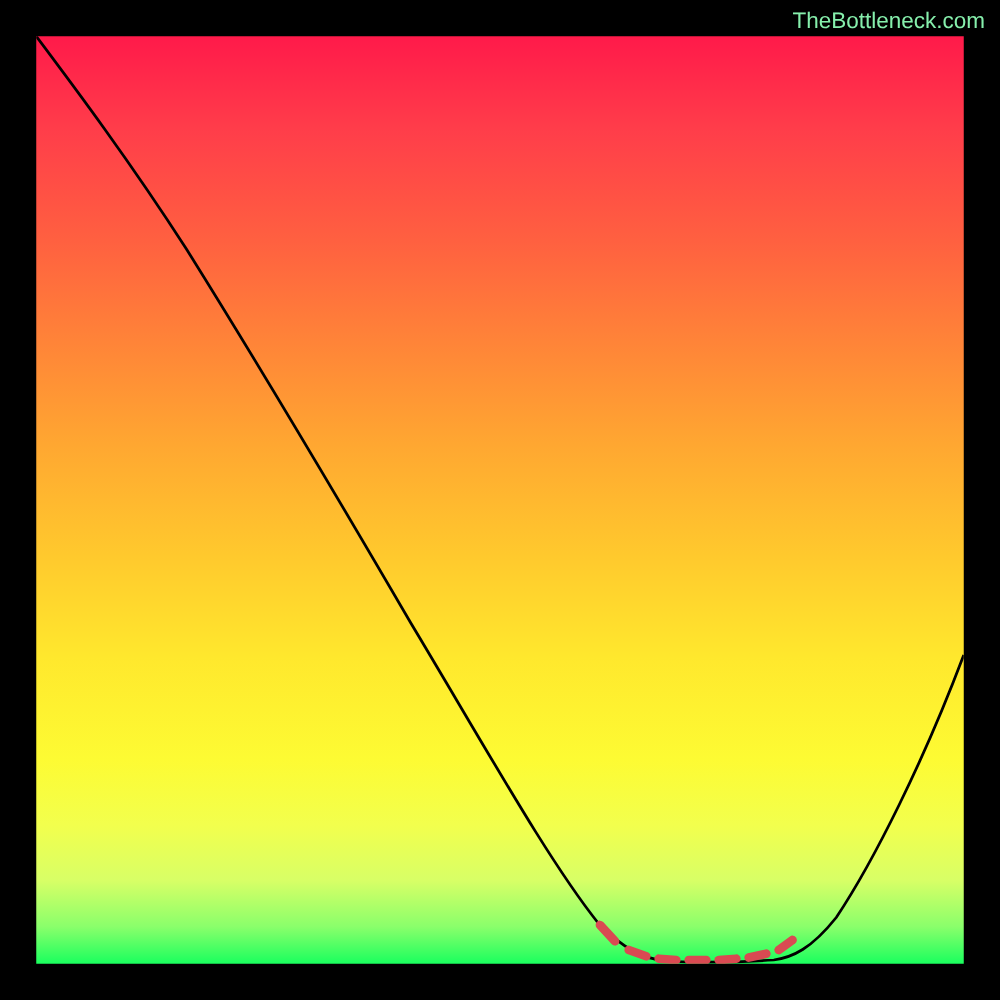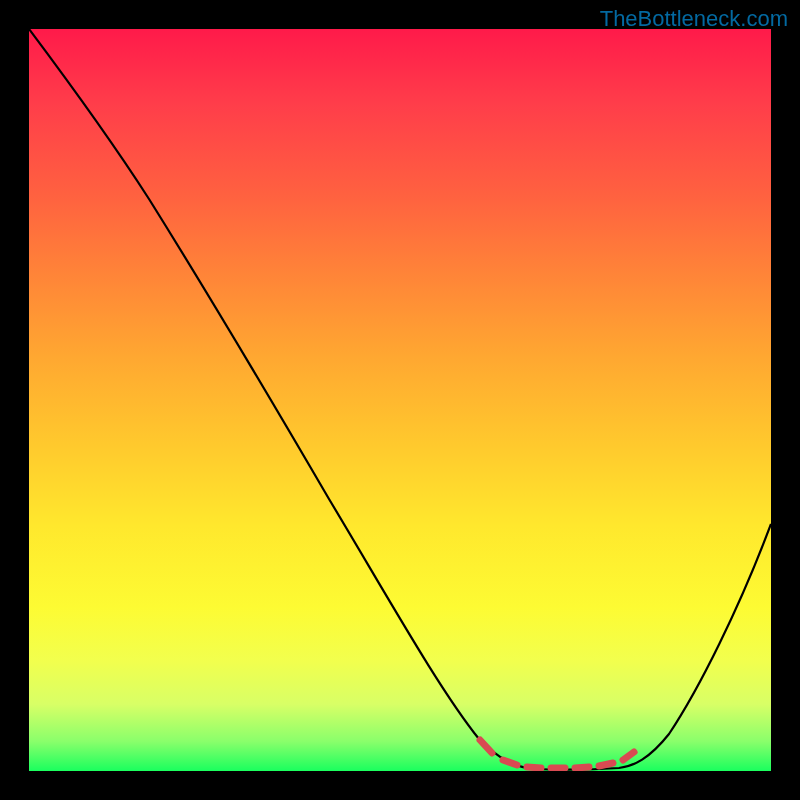--- a/index.html
+++ b/index.html
@@ -7,22 +7,22 @@
     width: 800px;
     height: 800px;
     background: #000;
     position: relative;
     font-family: Arial, sans-serif;
   }
   .attribution {
     position: absolute;
     top: 6px;
     right: 12px;
-    color: #0369a1;
-    font-size: 22px;
+    color: #86efac;
+    font-size: 18px;
     font-weight: 400;
     z-index: 10;
   }
   .plot-area {
     position: absolute;
     left: 29px;
     top: 29px;
     width: 742px;
     height: 742px;
     background: linear-gradient(to bottom,

